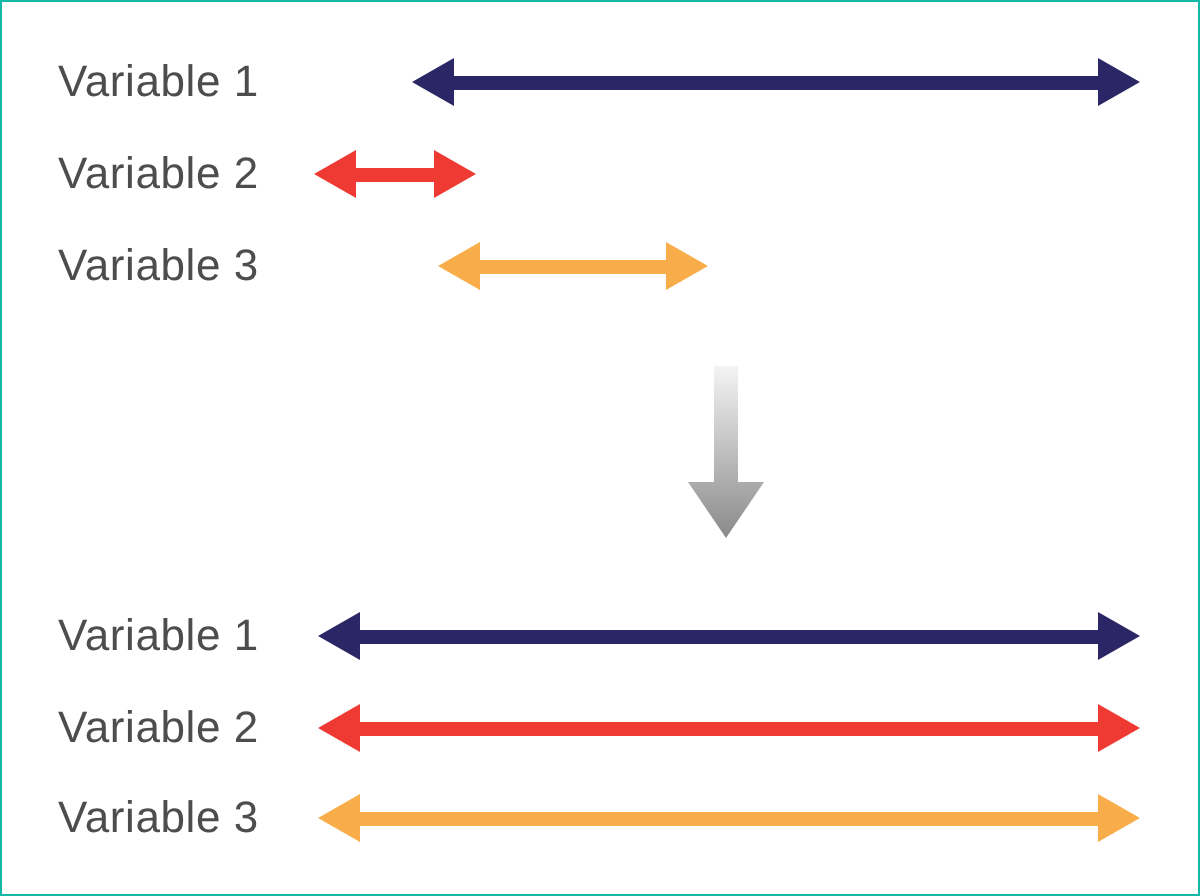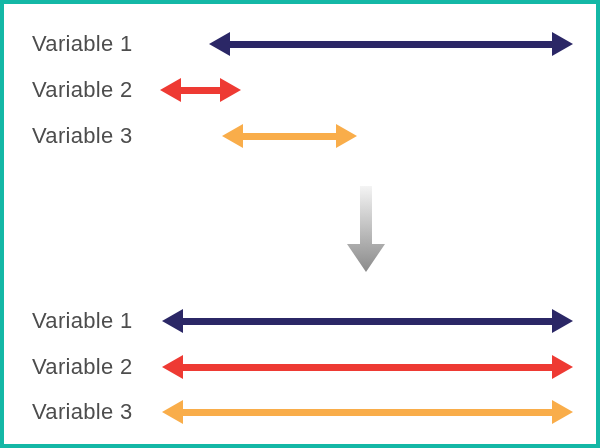--- a/index.html
+++ b/index.html
@@ -1,20 +1,20 @@
 <!DOCTYPE html>
 <html><head>
 <meta charset="utf-8">
 <style>
   html, body { margin: 0; padding: 0; background: #ffffff; }
   .canvas {
     position: relative;
     width: 600px; height: 448px;
     box-sizing: border-box;
-    border: 4px solid #14b8a6;
+    border: 1px solid #14b8a6;
     background: #ffffff;
     overflow: hidden;
     font-family: "Liberation Sans", sans-serif;
   }
   .row {
     position: absolute; left: 0; right: 0; height: 48px;
   }
   .var-label {
     position: absolute; left: 28px; top: 50%;
     transform: translateY(-50%);

